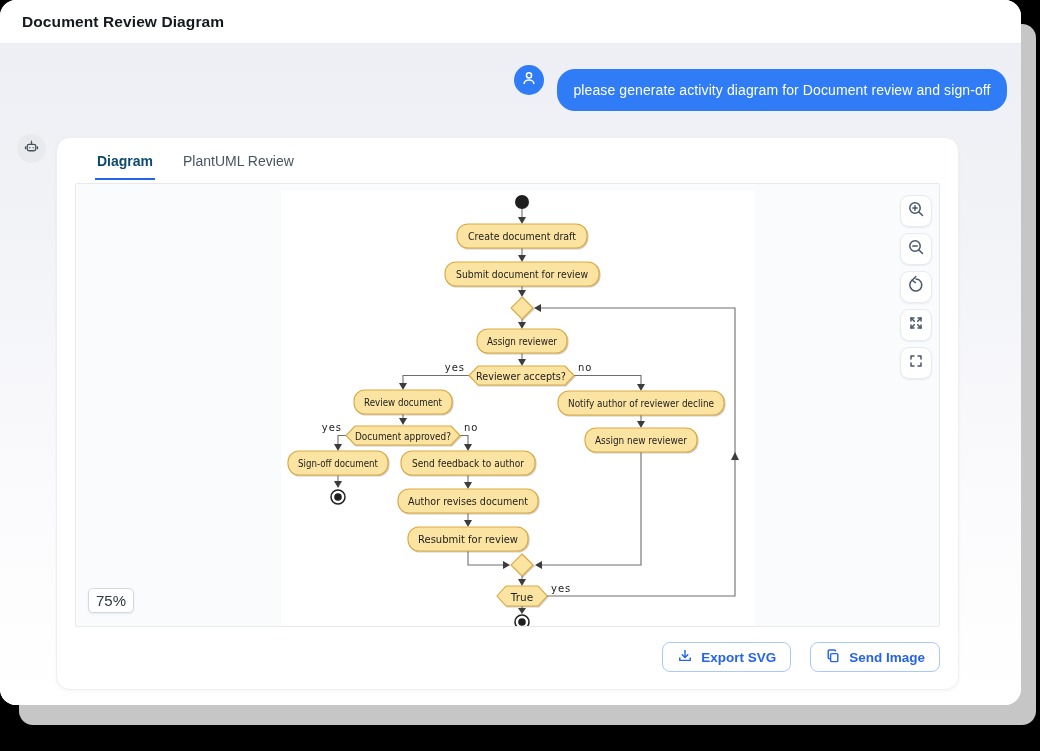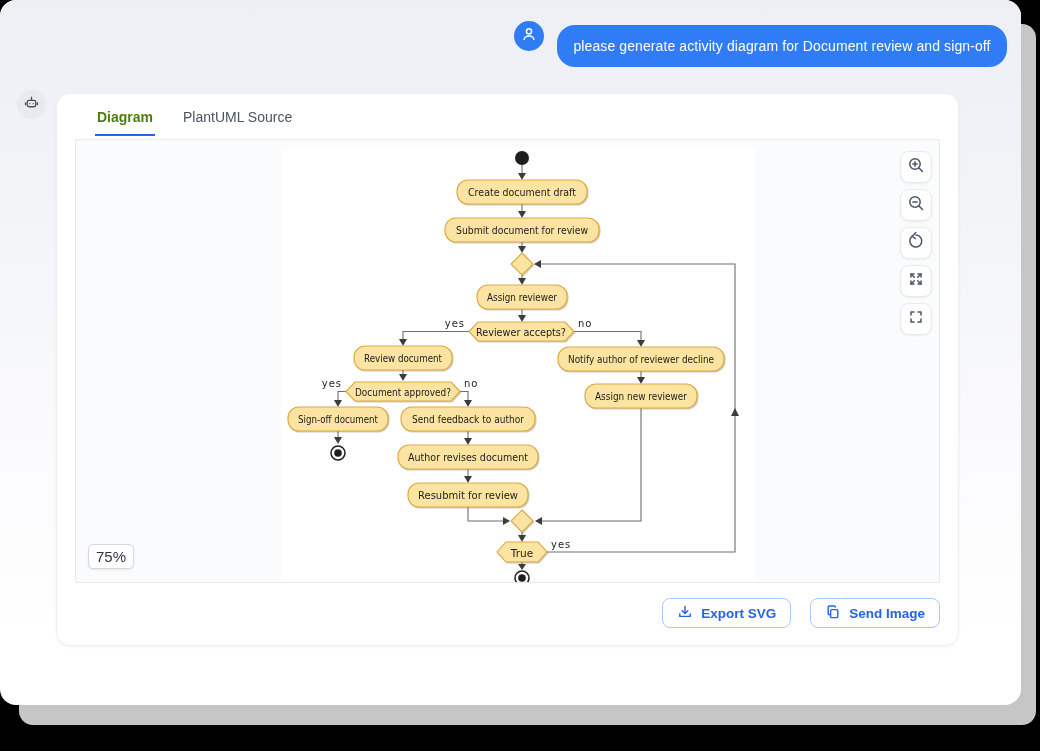--- a/index.html
+++ b/index.html
@@ -17,21 +17,21 @@
   .bubble{position:absolute;left:557px;top:25px;width:450px;height:42px;background:#2f7cf6;
           border-radius:18px;display:flex;align-items:center;justify-content:center;
           color:#fff;font-size:14px;font-weight:500;letter-spacing:.1px;}
   .bot-avatar{position:absolute;left:17px;top:90px;width:29px;height:29px;border-radius:50%;
               background:#e8eaee;display:flex;align-items:center;justify-content:center;}
   .card{position:absolute;left:56px;top:93px;width:903px;height:553px;background:#fff;
         border:1px solid #edeff2;border-radius:14px;box-shadow:0 1px 3px rgba(20,30,60,.05);
         box-sizing:border-box;}
   .tabs{display:flex;gap:26px;padding:15px 0 0 38px;}
   .tab{font-size:14px;padding:0 2px 9px 2px;cursor:pointer;}
-  .tab.active{color:#4d7c0f;font-weight:700;border-bottom:2px solid #2563eb;}
+  .tab.active{color:#0c4a6e;font-weight:700;border-bottom:2px solid #2563eb;}
   .tab.inactive{color:#4a5460;font-weight:500;border-bottom:2px solid transparent;}
   .panel{position:relative;margin:3px 18px 0 18px;height:444px;border:1px solid #e7e9ed;
          border-radius:2px;background:#fafbfc;box-sizing:border-box;overflow:hidden;}
   .stage{position:absolute;left:205px;top:7px;width:474px;height:436px;background:#fff;}
   .zcol{position:absolute;right:7px;top:11px;display:flex;flex-direction:column;gap:6px;}
   .zbtn{width:30px;height:30px;background:#fff;border:1px solid #e7eaef;border-radius:9px;
         display:flex;align-items:center;justify-content:center;cursor:pointer;
         box-shadow:0 1px 2px rgba(25,35,60,.07);}
   .zoombadge{position:absolute;left:12px;bottom:13px;background:#fff;border:1px solid #d5d9df;
              border-radius:5px;padding:3px 7px;font-size:15px;color:#32373f;
@@ -47,20 +47,23 @@
   .tx{font-family:"DejaVu Sans",sans-serif;font-size:10.5px;fill:#1c1c1c;}
   .lb{font-family:"DejaVu Sans",sans-serif;font-size:10px;fill:#1c1c1c;letter-spacing:1px;}
   .term{fill:#1f1f1f;}
   .ring{fill:#fff;stroke:#1f1f1f;stroke-width:1.5;}
 </style>
 </head>
 <body>
 
 <div class="window">
 
+  <div class="hdr">
+    <span class="hdr-title">Document Review Diagram</span>
+  </div>
 
   <div class="content">
 
     <div class="u-avatar">
       <span>
         <svg width="18" height="18" viewBox="0 0 24 24">
             <circle cx="12" cy="8.5" r="3.4" fill="none" stroke="#fff" stroke-width="2"></circle>
             <path d="M5.5,20 a6.5,5.4 0 0 1 13,0" fill="none" stroke="#fff" stroke-width="2"></path>
           </svg>
       </span>
@@ -80,21 +83,21 @@
           <line x1="3.6" y1="12.5" x2="3.6" y2="15"></line>
             <line x1="20.4" y1="12.5" x2="20.4" y2="15"></line>
         </svg>
       </span>
     </div>
 
     <div class="card">
 
       <div class="tabs">
         <div class="tab active">Diagram</div>
-        <div class="tab inactive">PlantUML Source</div>
+        <div class="tab inactive">PlantUML Review</div>
       </div>
 
       <div class="panel">
 
         <div class="stage">
           <svg width="474" height="438" viewBox="0 0 474 438">
 
             <g>
               <line class="ln" x1="241" y1="18" x2="241" y2="29"></line>
                 <polygon class="ah" points="237,26 245,26 241,33"></polygon>

